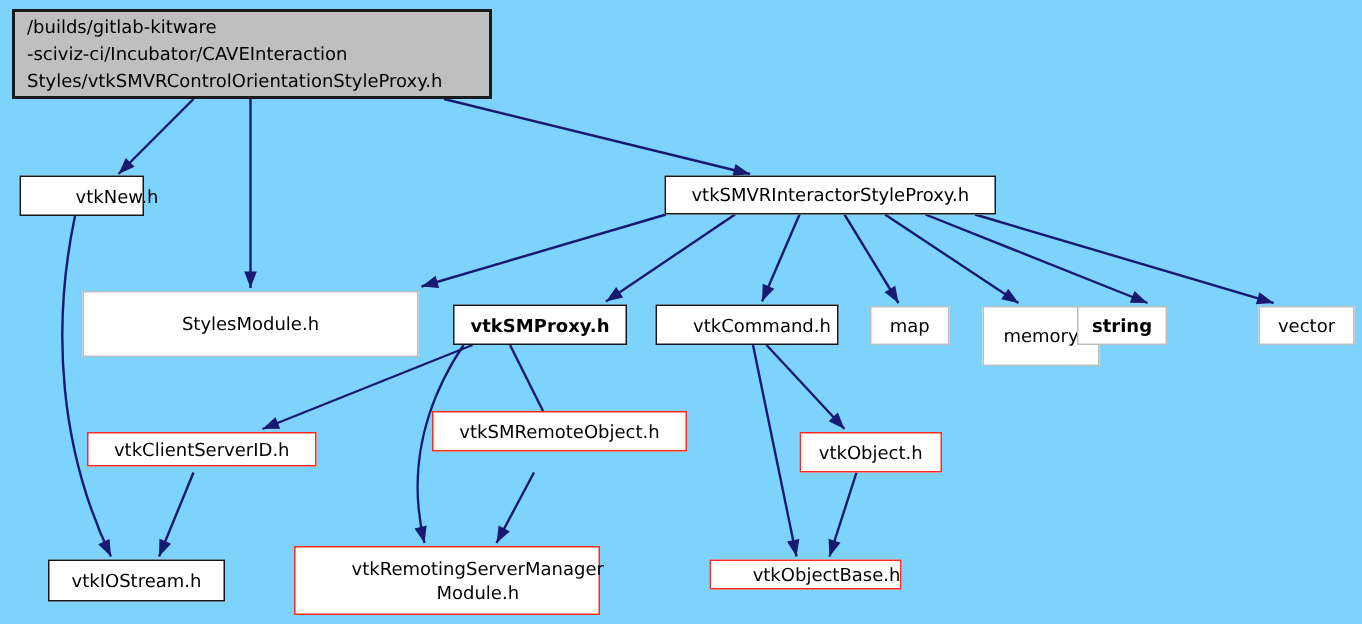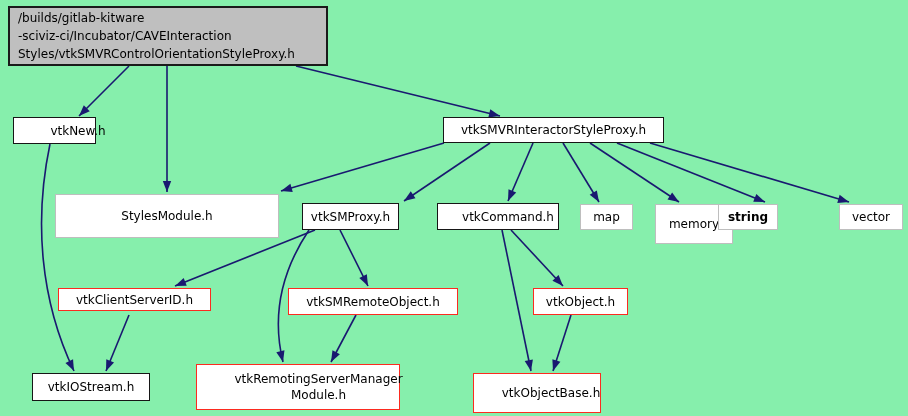--- a/index.html
+++ b/index.html
@@ -1,19 +1,19 @@
 <!DOCTYPE html>
 <html><head>
 <meta charset="utf-8">
 <style>
   html,body{margin:0;padding:0;background:#ffffff;}
   #stage{
     position:relative;
     width:908px;height:416px;
-    background:#86efac;
+    background:#7dd3fc;
     font-family:"DejaVu Sans","Liberation Sans",sans-serif;
     overflow:hidden;
   }
   #edge-layer{position:absolute;left:0;top:0;width:908px;height:416px;}
   .node{
     position:absolute;
     box-sizing:border-box;
     background:#ffffff;
     display:flex;
     flex-direction:column;
@@ -90,51 +90,51 @@
       </div>
       <div class="node solid" style="left: 13px; top: 117px; width: 83px; height: 27px; padding-left: 47px;">
         <span>vtkNew.h</span>
       </div>
       <div class="node solid" style="left: 443px; top: 117px; width: 221px; height: 26px;">
         <span>vtkSMVRInteractorStyleProxy.h</span>
       </div>
       <div class="node gray" style="left: 55px; top: 194px; width: 224px; height: 44px;">
         <span>StylesModule.h</span>
       </div>
-      <div class="node solid" style="left: 302px; top: 203px; width: 97px; height: 27px;">
+      <div class="node solid" style="left: 302px; top: 203px; width: 116px; height: 27px; font-weight: bold;">
         <span>vtkSMProxy.h</span>
       </div>
       <div class="node solid" style="left: 437px; top: 203px; width: 122px; height: 27px; padding-left: 20px;">
         <span>vtkCommand.h</span>
       </div>
       <div class="node gray" style="left: 580px; top: 204px; width: 53px; height: 26px;">
         <span>map</span>
       </div>
       <div class="node gray" style="left: 655px; top: 204px; width: 78px; height: 40px;">
         <span>memory</span>
       </div>
       <div class="node gray" style="left: 718px; top: 204px; width: 60px; height: 26px; font-weight: bold;">
         <span>string</span>
       </div>
       <div class="node gray" style="left: 839px; top: 204px; width: 64px; height: 26px;">
         <span>vector</span>
       </div>
       <div class="node red" style="left: 58px; top: 288px; width: 153px; height: 23px;">
         <span>vtkClientServerID.h</span>
       </div>
-      <div class="node red" style="left: 288px; top: 288px; width: 170px; height: 27px; align-items: center;">
+      <div class="node red" style="left: 288px; top: 274px; width: 170px; height: 27px; align-items: center;">
         <span>vtkSMRemoteObject.h</span>
       </div>
       <div class="node red" style="left: 533px; top: 288px; width: 95px; height: 27px;">
         <span>vtkObject.h</span>
       </div>
       <div class="node solid" style="left: 32px; top: 373px; width: 118px; height: 28px; justify-content: center;">
         <span>vtkIOStream.h</span>
       </div>
       <div class="node red" style="left: 196px; top: 364px; width: 204px; height: 46px; padding-left: 41px;">
         <span>vtkRemotingServerManager</span>
         <span>Module.h</span>
       </div>
-      <div class="node red" style="left: 473px; top: 373px; width: 128px; height: 40px; padding-left: 28px;">
+      <div class="node red" style="left: 473px; top: 373px; width: 128px; height: 20px; padding-left: 28px;">
         <span>vtkObjectBase.h</span>
       </div>
     </div>
 </div>
 
 </body></html>

